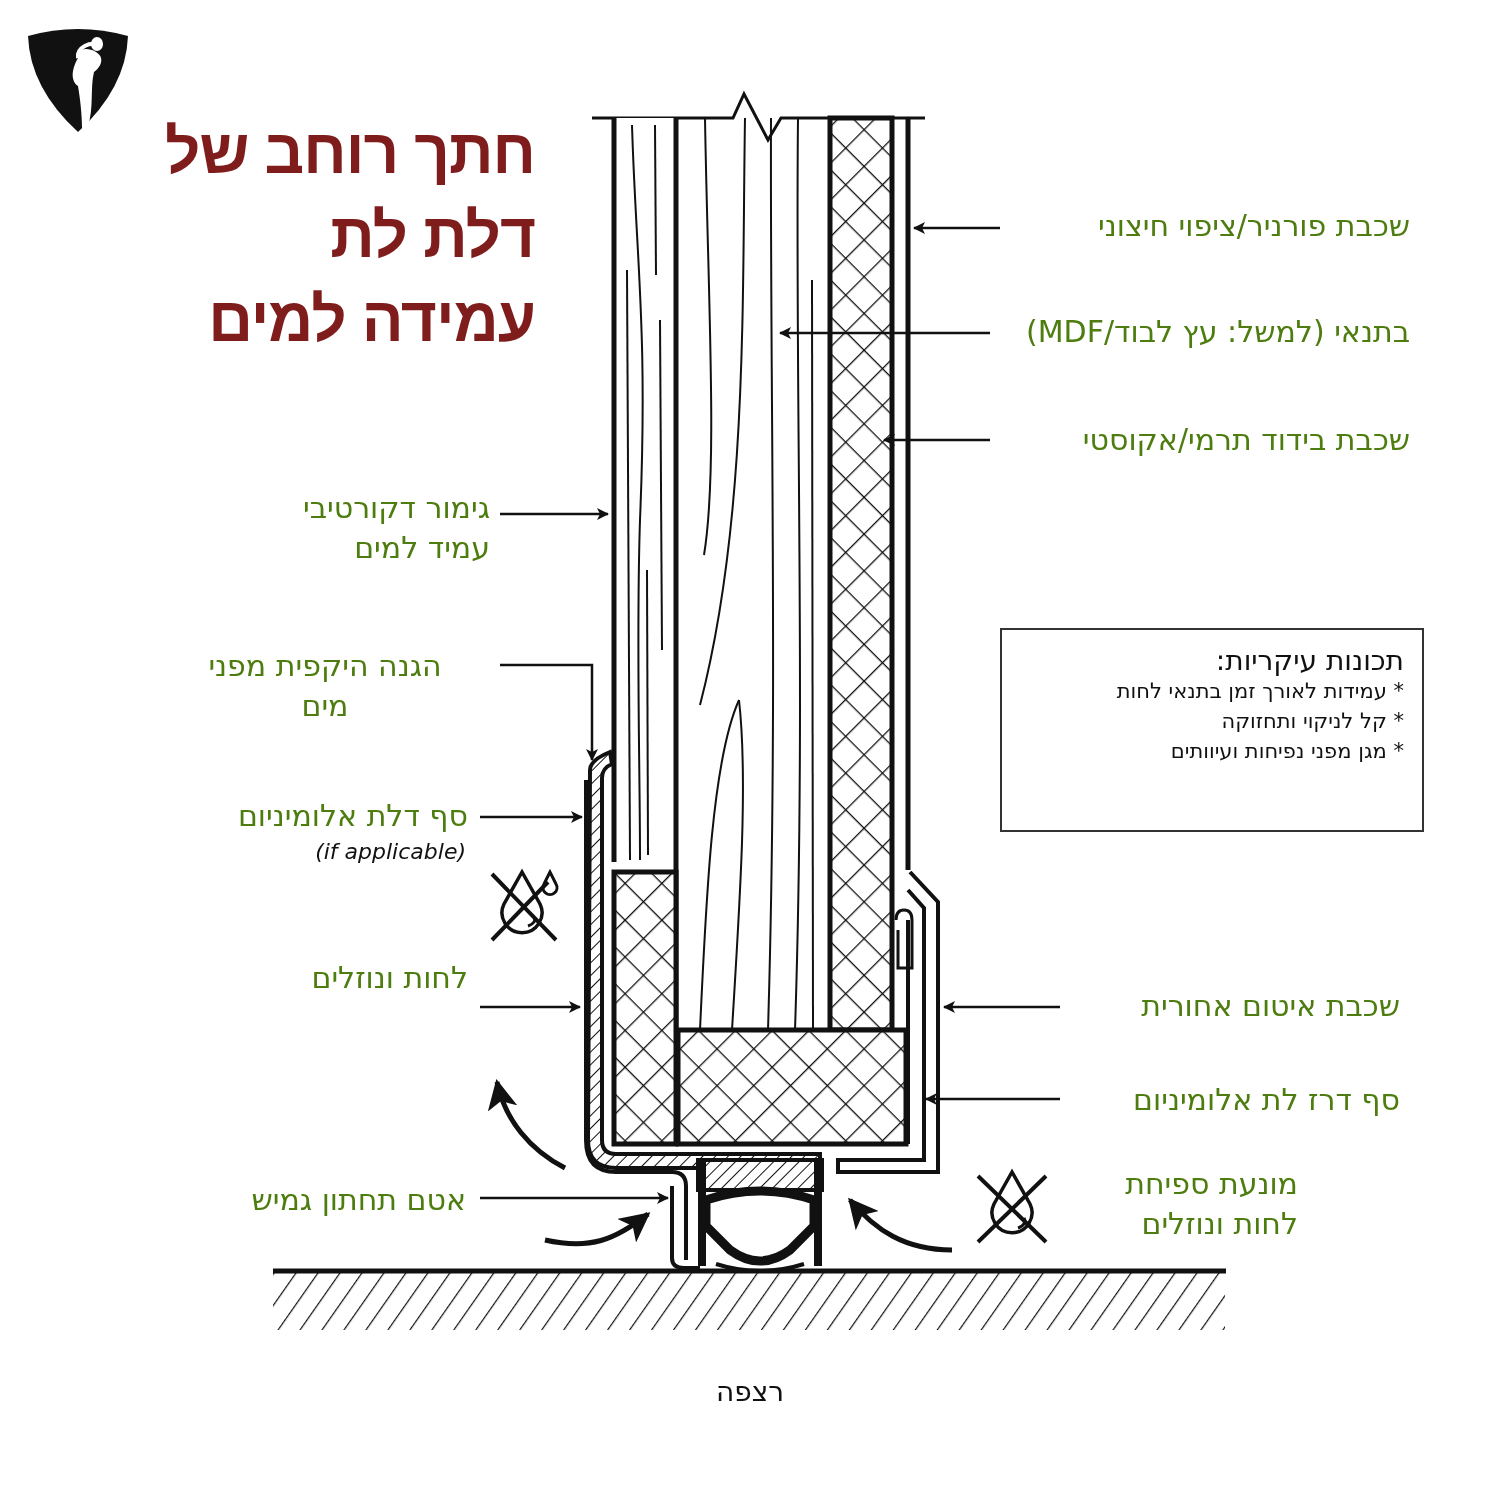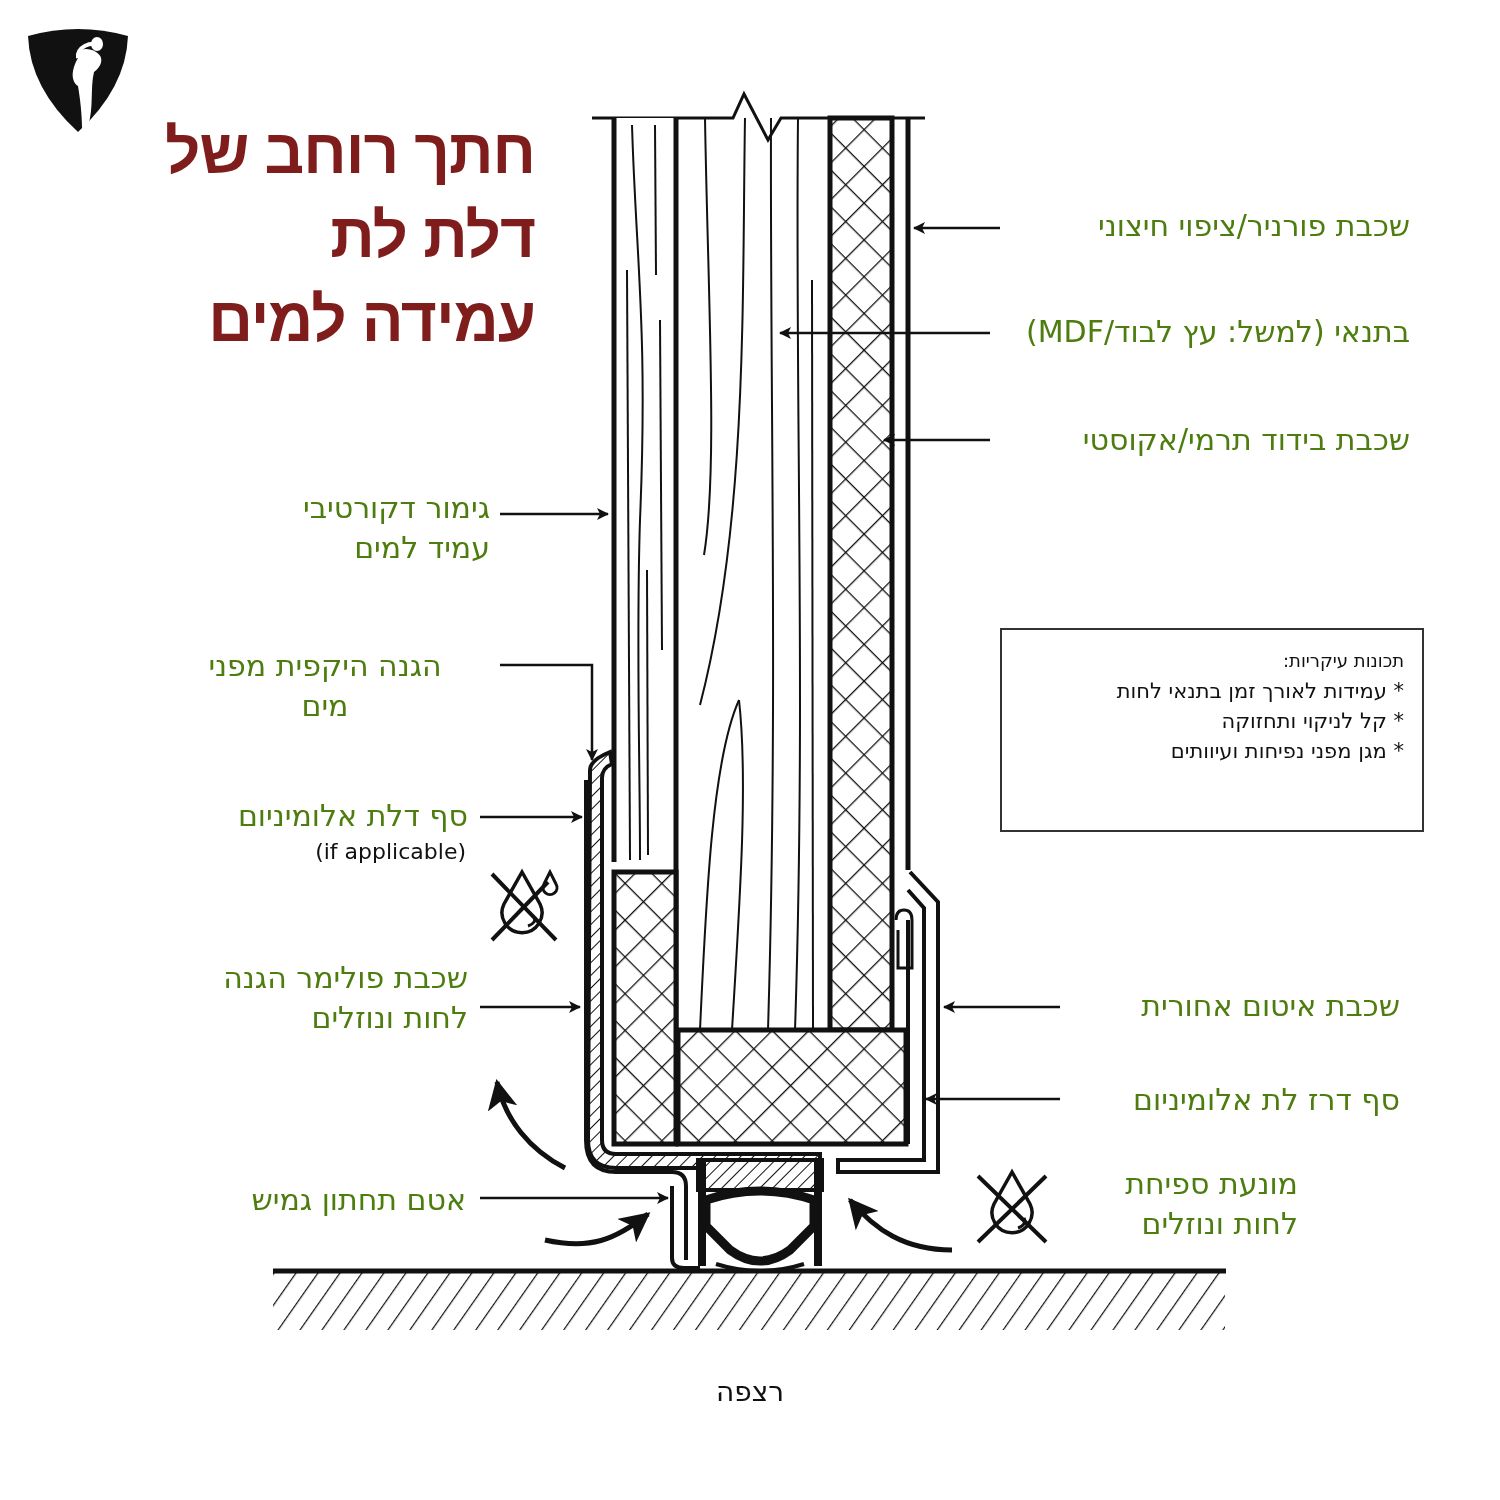--- a/index.html
+++ b/index.html
@@ -5,21 +5,21 @@
     html, body { margin: 0; padding: 0; background: #ffffff; }
     body { width: 1500px; height: 1500px; position: relative; overflow: hidden;
            font-family: "DejaVu Sans", "Liberation Sans", sans-serif; color: #111; }
     .abs { position: absolute; }
     .rtl { direction: rtl; text-align: right; }
     .title { font-family: "Liberation Sans", "DejaVu Sans", sans-serif; font-weight: 700;
              font-size: 62px; line-height: 84px; letter-spacing: -1px; color: #7f1d1d; }
     .label { font-size: 30px; line-height: 40px; color: #4d7c0f; }
     .label-sm { font-size: 22px; line-height: 28px; color: #111; }
     .features-box { border: 2px solid #333; background: #fff; padding: 16px 18px 14px 18px; box-sizing: border-box; }
-    .features-box .head { font-size: 18px; line-height: 30px; }
+    .features-box .head { font-size: 28px; line-height: 30px; }
     .features-box .item { font-size: 21px; line-height: 30px; }
     .floor-label { font-size: 28px; line-height: 36px; text-align: center; }
     svg { position: absolute; left: 0; top: 0; }
   </style>
 </head>
 <body>
 
 <svg width="1500" height="1500" viewBox="0 0 1500 1500">
   <defs>
     <pattern id="cross" width="26" height="26" patternUnits="userSpaceOnUse" patternTransform="rotate(45)">
@@ -156,23 +156,22 @@
 
 <div class="abs rtl label" style="left:200px;top:488px;width:290px;">
   <div>גימור דקורטיבי</div>
   <div>עמיד למים</div>
 </div>
 <div class="abs rtl label" style="left:160px;top:646px;width:330px;text-align:center;">
   <div>הגנה היקפית מפני</div>
   <div>מים</div>
 </div>
 <div class="abs rtl label" style="left:150px;top:796px;width:318px;">סף דלת אלומיניום</div>
-<div class="abs rtl label-sm" style="left:250px;top:838px;width:216px;direction:ltr;text-align:right;">(if applicable)</div>
+<div class="abs rtl label-sm" style="left:250px;top:838px;width:216px;direction:ltr;text-align:right;font-style:italic;">(if applicable)</div>
 <div class="abs rtl label" style="left:140px;top:958px;width:328px;">
-  <div>שכבת פולימר הגנה</div>
   <div>לחות ונוזלים</div>
 </div>
 <div class="abs rtl label" style="left:168px;top:1180px;width:298px;">אטם תחתון גמיש</div>
 
 <div class="abs" style="left:486px;top:864px;width:80px;height:80px;">
   <svg width="80" height="80" viewBox="0 0 80 80" style="position:static;">
     <path d="M36,8 L18,40 A20,20 0 1 0 54,40 Z" fill="none" stroke="#111" stroke-width="3.5"></path>
     <path d="M64,8 L58,20 A7,7 0 1 0 70,20 Z" fill="none" stroke="#111" stroke-width="3"></path>
     <path d="M42,62 C48,60 50,56 48,54" fill="none" stroke="#111" stroke-width="3"></path>
     <line x1="6" y1="10" x2="70" y2="76" stroke="#111" stroke-width="4"></line>

